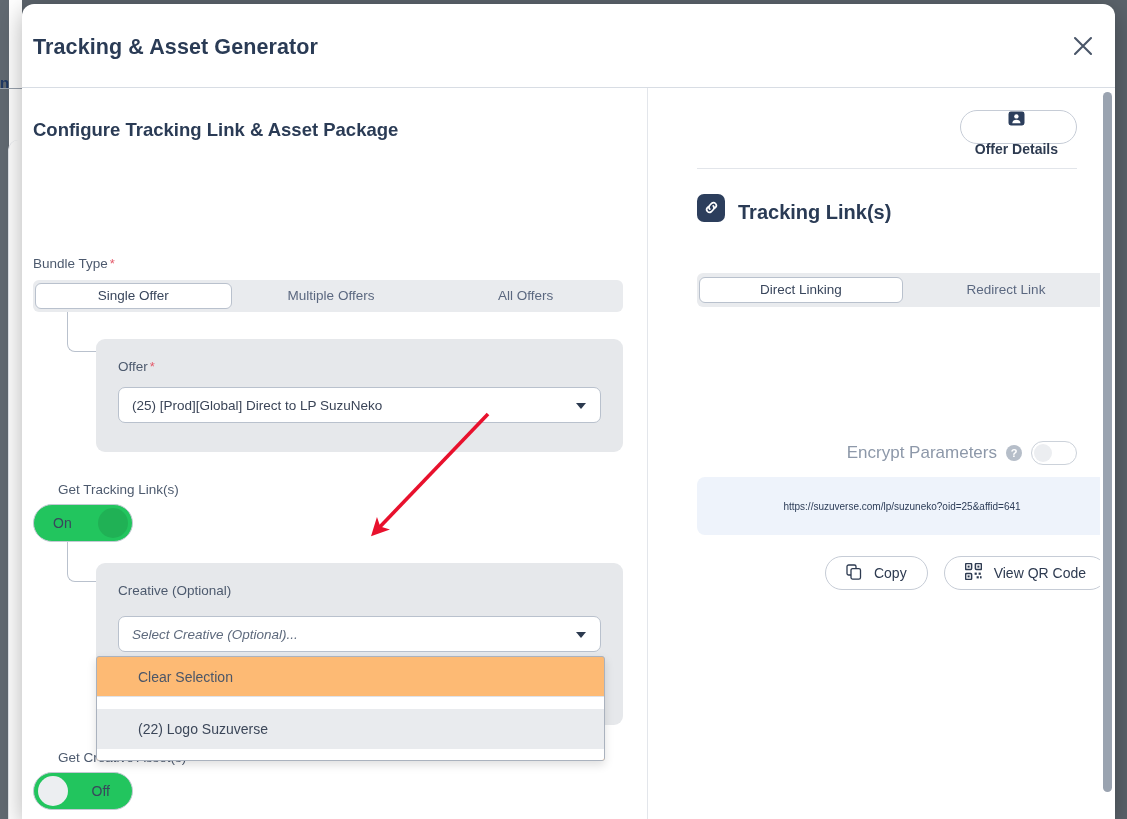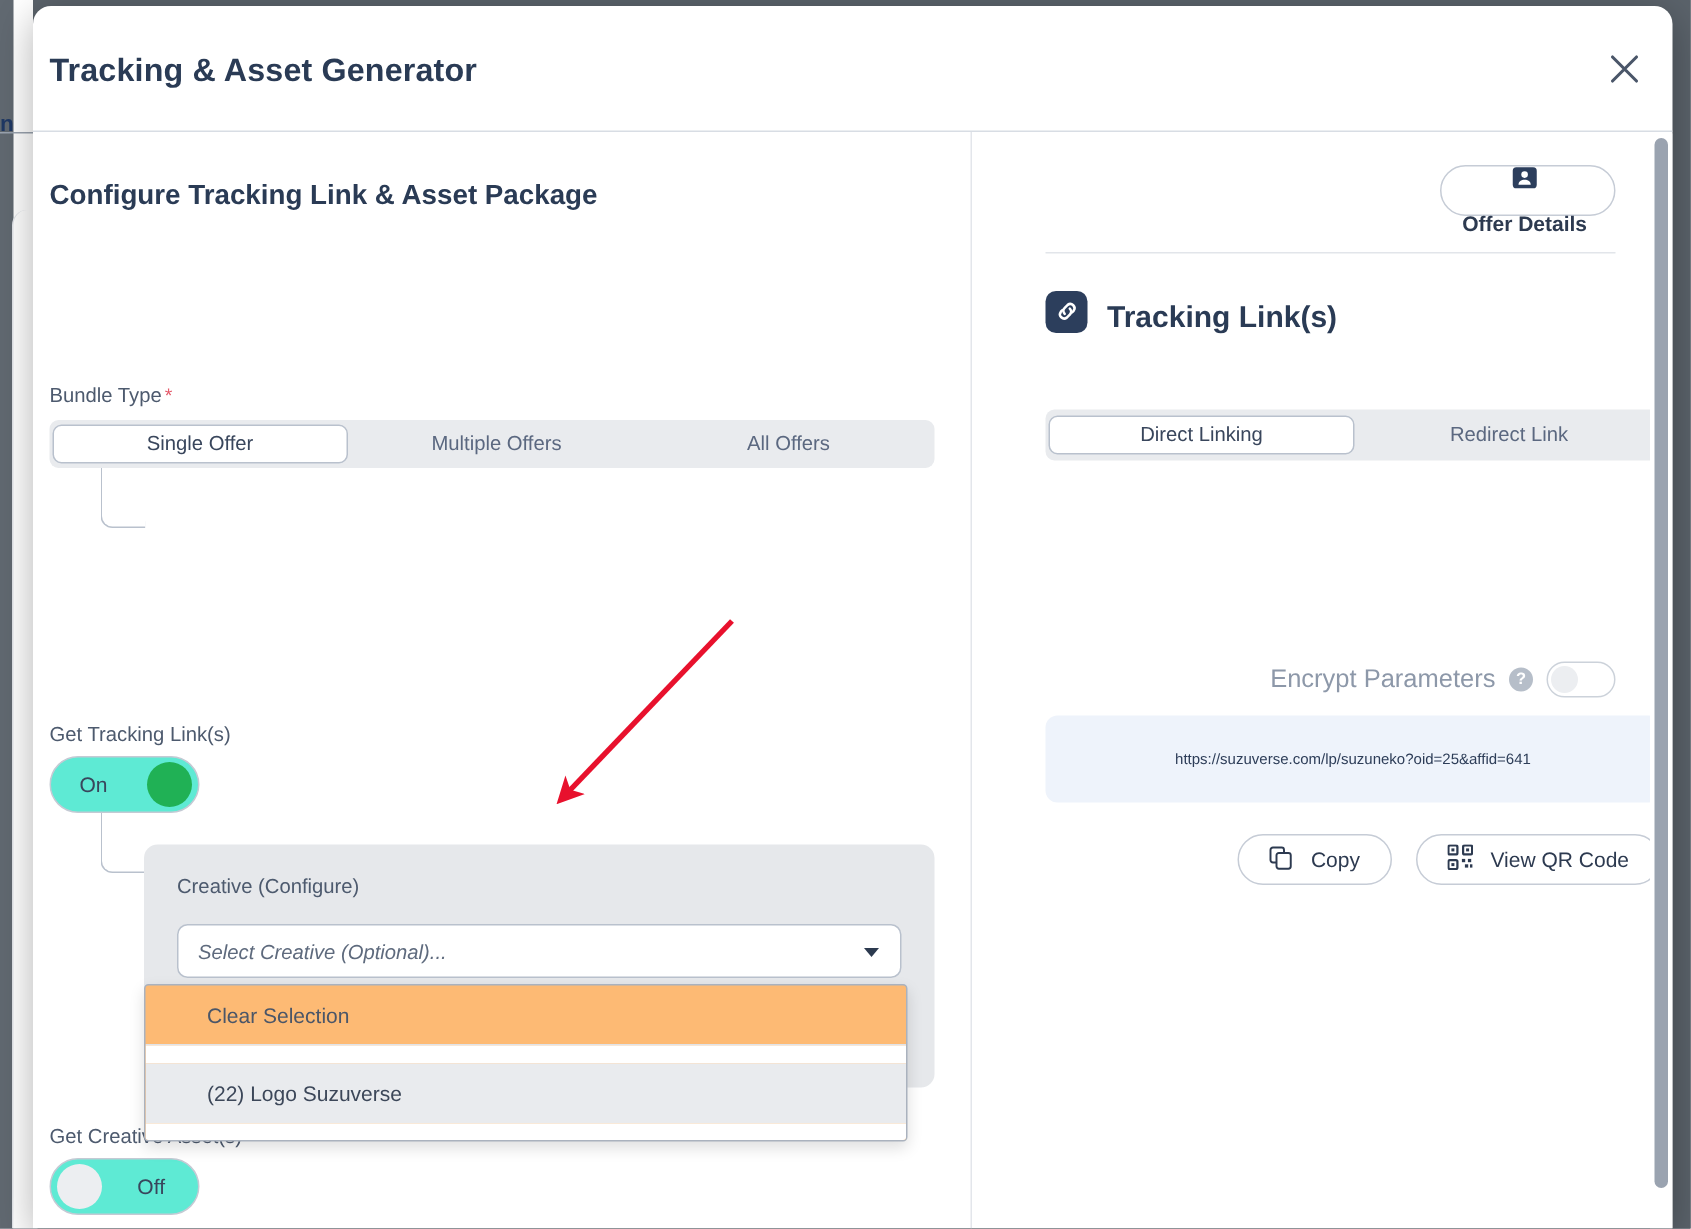--- a/index.html
+++ b/index.html
@@ -201,27 +201,27 @@
     position: absolute;
     right: 14px; top: 50%;
     margin-top: -2px;
     width: 0; height: 0;
     border-left: 5px solid transparent;
     border-right: 5px solid transparent;
     border-top: 6px solid #2c3a4f;
   }
 
   
-  .toggle-label { position: absolute; }
+  .toggle-label { position: absolute; margin-left: 25px; }
   .toggle {
     position: absolute;
     width: 100px; height: 38px;
     border: 1px solid #c4cad4;
     border-radius: 19px;
-    background: #5eead4;
+    background: #22c55e;
     box-sizing: border-box;
     cursor: pointer;
   }
   .toggle .knob {
     position: absolute;
     width: 30px; height: 30px;
     border-radius: 50%;
     top: 3px;
   }
   .toggle.on .knob  { right: 4px; background: #20b155; }
@@ -452,31 +452,40 @@
         </div>
 
         <div class="segmented">
           <div class="seg active">Single Offer</div>
           <div class="seg">Multiple Offers</div>
           <div class="seg">All Offers</div>
         </div>
 
         <div class="connector" style="left:45px; top:224px; width:29px; height:39px;"></div>
 
+        <div class="nested-panel" style="left:74px; top:251px; width:527px; height:113px;">
+          <div class="field-label panel-label">
+            <span>Offer</span><span class="req">*</span>
+          </div>
+          <div class="select-box" style="left:22px; top:48px; width:483px; height:36px;">
+            <span class="select-value">(25) [Prod][Global] Direct to LP SuzuNeko</span>
+            <span class="caret"></span>
+          </div>
+        </div>
 
         <div class="field-label toggle-label" style="left:11px; top:394px;">Get Tracking Link(s)</div>
         <div class="toggle on" style="left:11px; top:416px;">
           <span class="t-text">On</span>
           <span class="knob"></span>
         </div>
 
         <div class="connector" style="left:45px; top:454px; width:29px; height:39px;"></div>
 
         <div class="nested-panel" style="left:74px; top:475px; width:527px; height:162px;">
-          <div class="field-label panel-label">Creative (Configure)</div>
+          <div class="field-label panel-label">Creative (Optional)</div>
           <div class="select-box" style="left:22px; top:53px; width:483px; height:36px;">
             <span class="select-value placeholder">Select Creative (Optional)...</span>
             <span class="caret"></span>
           </div>
         </div>
 
         <div class="dropdown" style="left:74px; top:568px; width:507px;">
           <div class="dd-item sep">Clear Selection</div>
           <div class="dd-gap"></div>
           <div class="dd-item highlight">(22) Logo Suzuverse</div>

